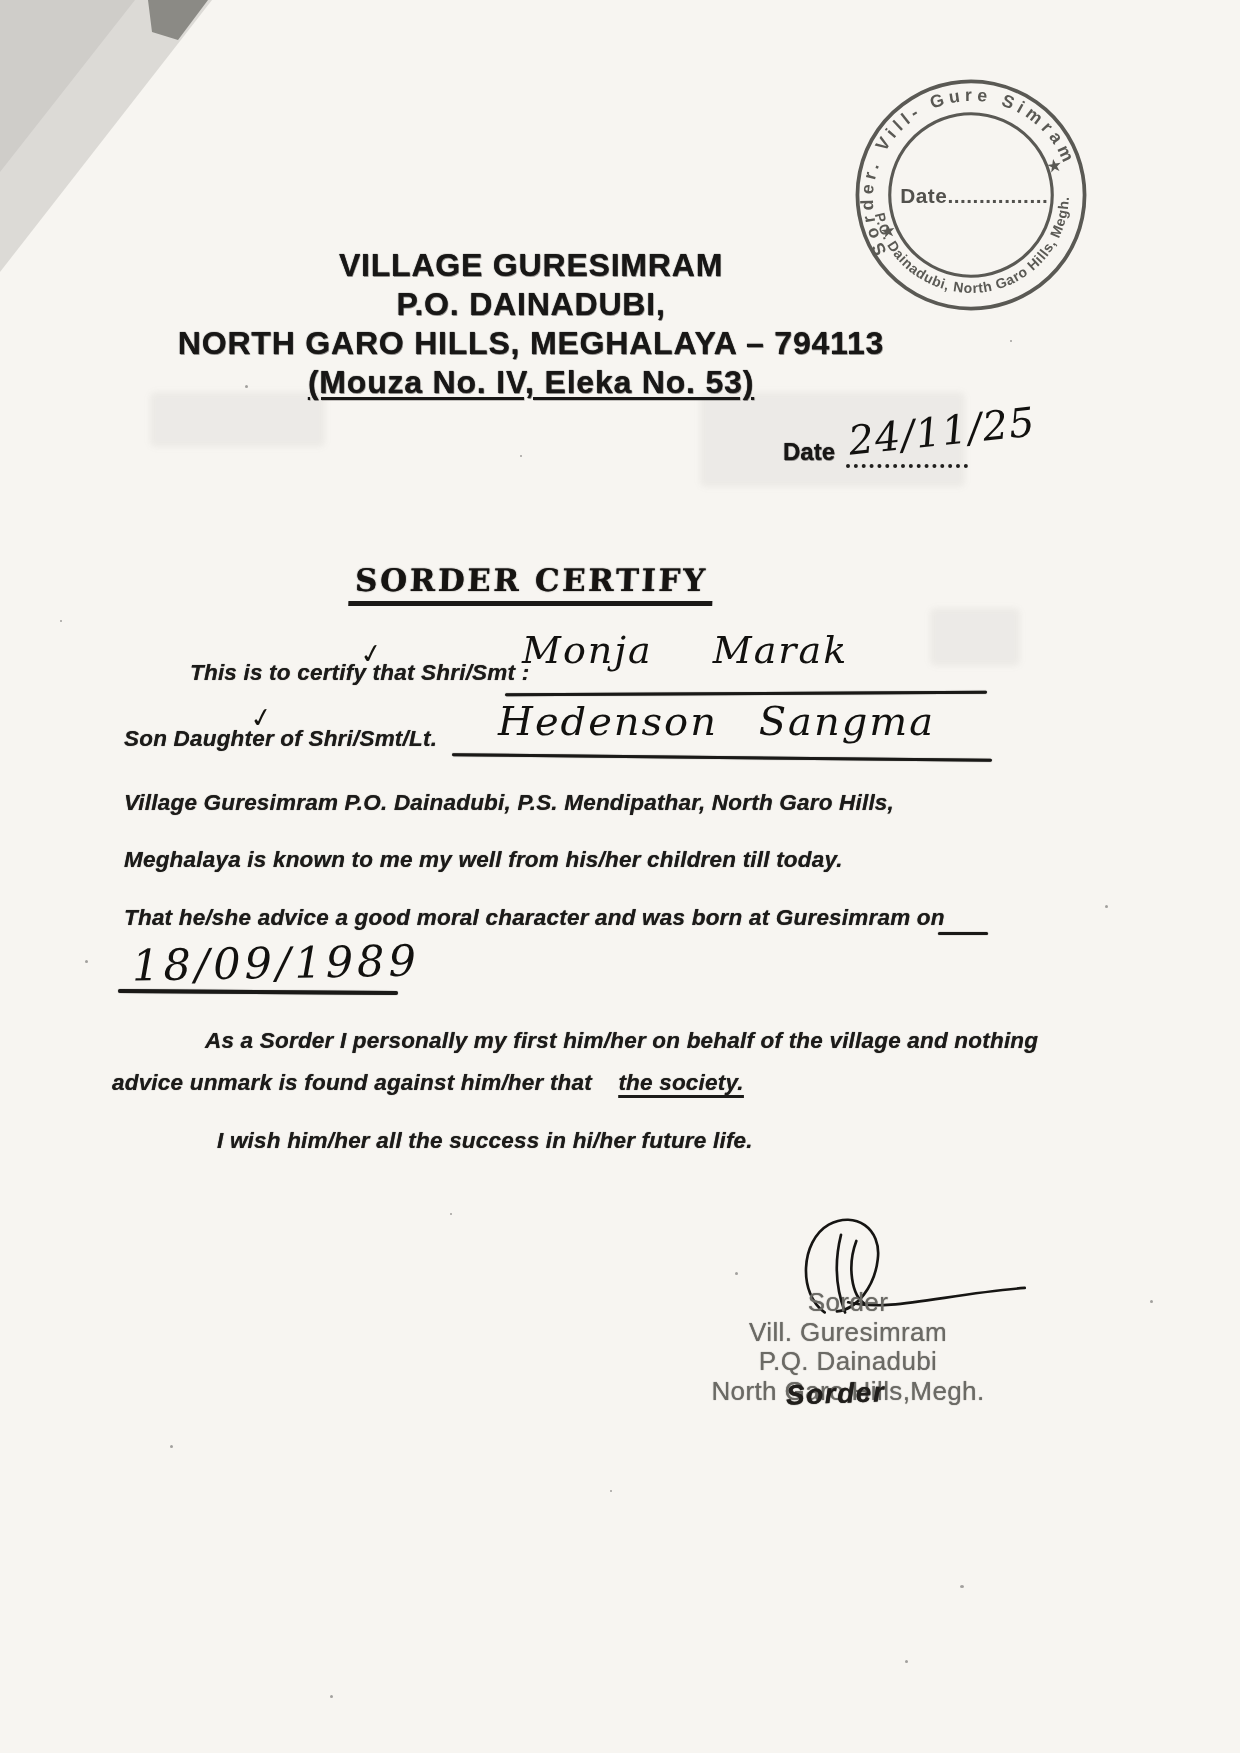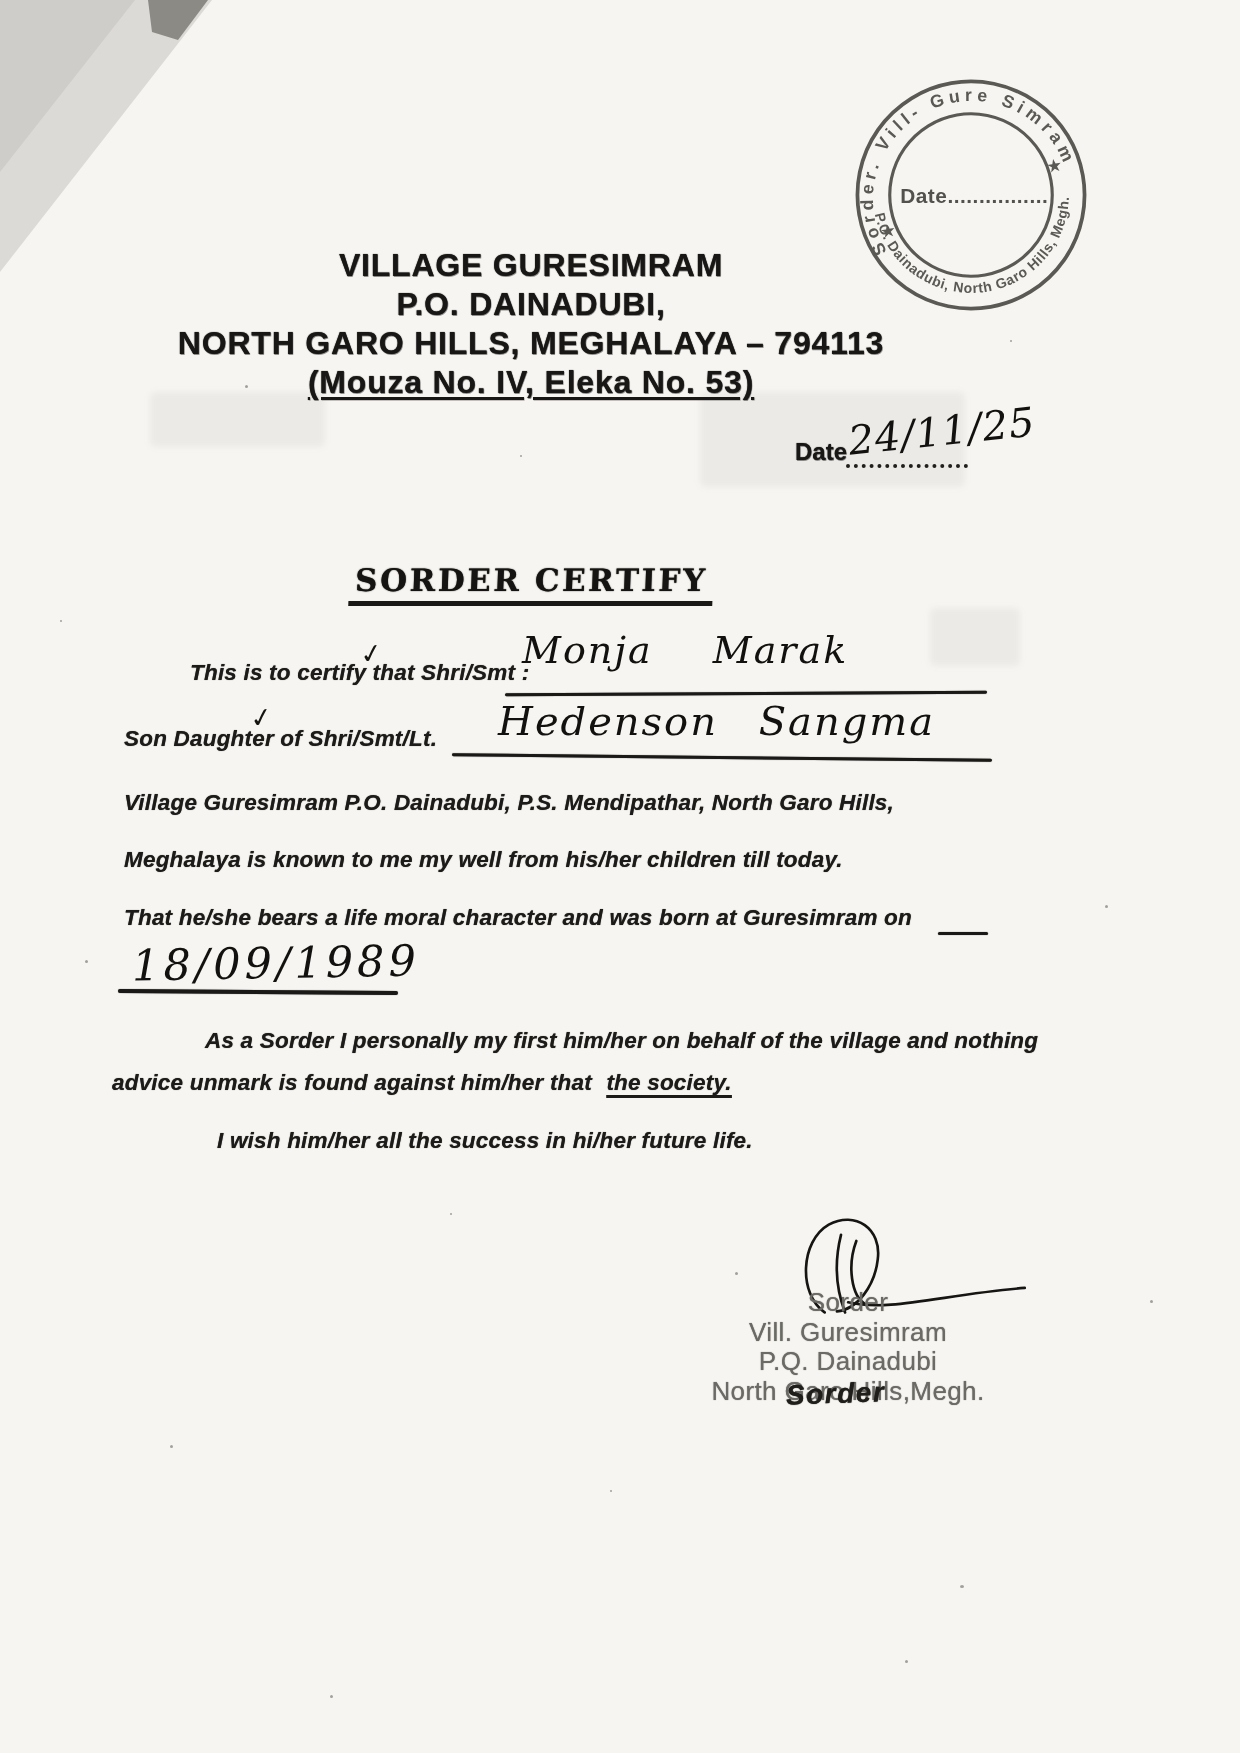--- a/index.html
+++ b/index.html
@@ -73,50 +73,50 @@
     <text x="52" y="128" class="stamp-date">Date................</text>
   </svg>
 
   <div class="abs headerblock">
     <div class="hdr">VILLAGE GURESIMRAM</div>
     <div class="hdr">P.O. DAINADUBI,</div>
     <div class="hdr">NORTH GARO HILLS, MEGHALAYA – 794113</div>
     <div class="hdr mouza">(Mouza No. IV, Eleka No. 53)</div>
   </div>
 
-  <div class="abs hdr" style="left:783px;top:438px;font-size:24px;margin-left:12px;">Date</div>
+  <div class="abs hdr" style="left:783px;top:438px;font-size:24px;">Date</div>
   <div class="dotline" style="left:846px;top:436px;width:122px;height:28px;"></div>
   <div class="abs hw" style="left:848px;top:408px;font-size:40px;transform:rotate(-6deg);letter-spacing:1px;">24/11/25</div>
 
   <div class="abs titlewrap">
     <span class="doc-title">SORDER CERTIFY</span>
   </div>
 
   <span class="check" style="left:360px;top:638px;font-size:27px;transform:rotate(-10deg);">✓</span>
   <div class="abs typed" style="left:190px;top:660px;">This is to certify that Shri/Smt :</div>
   <div class="abs hw" style="left:522px;top:628px;font-size:38px;word-spacing:46px;letter-spacing:2px;">Monja Marak</div>
   <div class="uline" style="left:505px;top:692px;width:482px;transform:rotate(-0.3deg);"></div>
 
   <span class="check" style="left:250px;top:702px;font-size:27px;transform:rotate(-10deg);">✓</span>
   <div class="abs typed" style="left:124px;top:726px;">Son Daughter of Shri/Smt/Lt.</div>
   <div class="abs hw" style="left:470px;top:698px;font-size:40px;word-spacing:26px;letter-spacing:2px;margin-left:28px;">Hedenson Sangma</div>
   <div class="uline" style="left:452px;top:756px;width:540px;transform:rotate(0.6deg);"></div>
 
   <div class="abs typed" style="left:124px;top:847px;">Meghalaya is known to me my well from his/her children till today.</div>
   <div class="abs typed" style="left:124px;top:790px;">Village Guresimram P.O. Dainadubi, P.S. Mendipathar, North Garo Hills,</div>
-  <div class="abs typed" style="left:124px;top:905px;">That he/she bears a life moral character and was born at Guresimram on</div>
+  <div class="abs typed" style="left:124px;top:905px;">That he/she advice a good moral character and was born at Guresimram on</div>
   <div class="uline" style="left:938px;top:932px;width:50px;"></div>
 
   <div class="abs hw" style="left:132px;top:938px;font-size:43px;letter-spacing:4px;transform:rotate(-1deg);">18/09/1989</div>
   <div class="uline" style="left:118px;top:990px;width:280px;height:4px;transform:rotate(0.4deg);"></div>
 
   <div class="abs typed" style="left:205px;top:1028px;">As a Sorder I personally my first him/her on behalf of the village and nothing</div>
   <div class="abs typed" style="left:112px;top:1070px;">
     <span>advice unmark is found against him/her that</span>
-    <span style="margin-left:8px;text-decoration:underline;text-decoration-thickness:2.5px;text-underline-offset:5px;">the society.</span>
+    <span style="margin-left:20px;text-decoration:underline;text-decoration-thickness:2.5px;text-underline-offset:5px;">the society.</span>
   </div>
 
   <div class="abs typed" style="left:217px;top:1128px;">I wish him/her all the success in hi/her future life.</div>
 
   <svg class="abs" style="left:792px;top:1212px;" width="245" height="108" viewBox="0 0 240 105">
     <g fill="none" stroke="#161513" stroke-width="2.6" stroke-linecap="round">
       <path d="M 32,98 C 6,80 8,28 36,12 C 62,-2 88,16 84,46 C 81,72 64,95 44,97"></path>
       <path d="M 48,22 C 42,46 42,72 52,98"></path>
       <path d="M 63,28 C 54,52 58,82 72,90"></path>
       <path d="M 55,88 C 95,98 150,80 228,74"></path>

